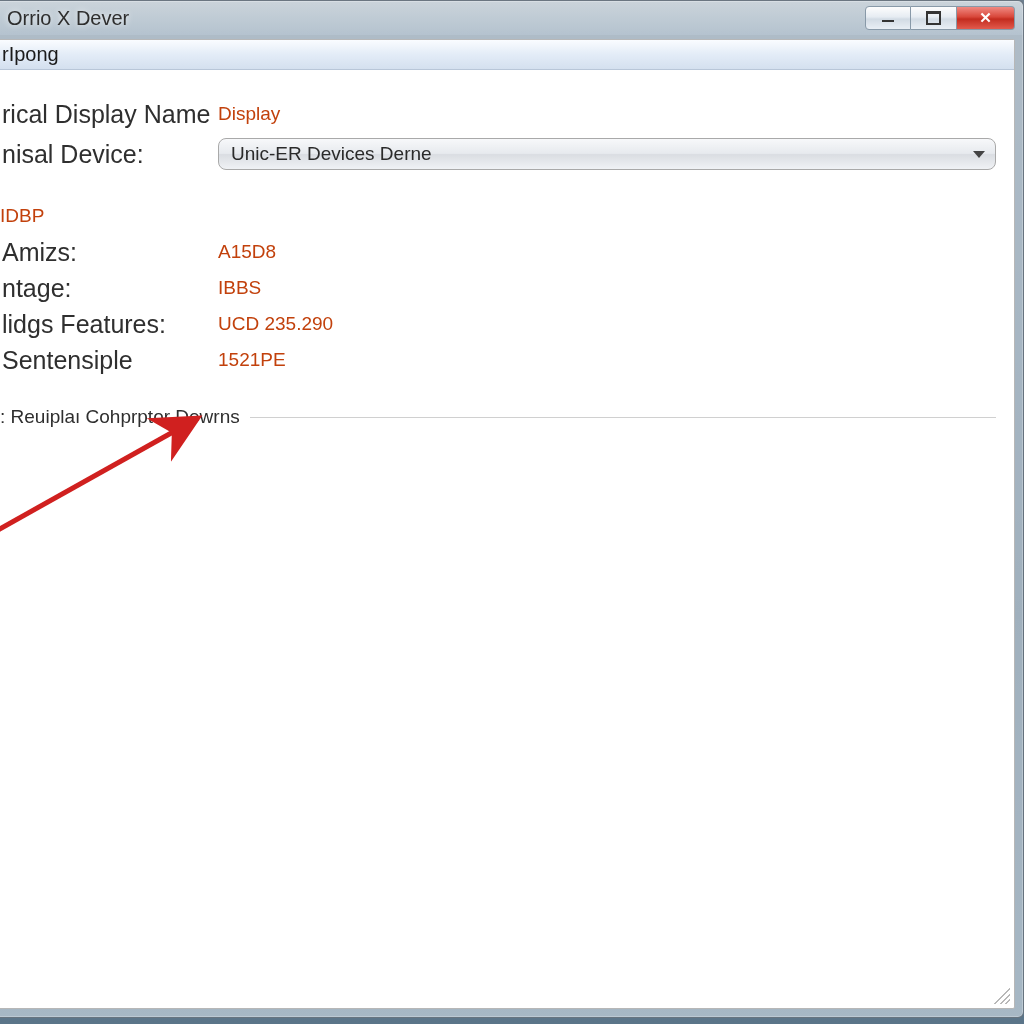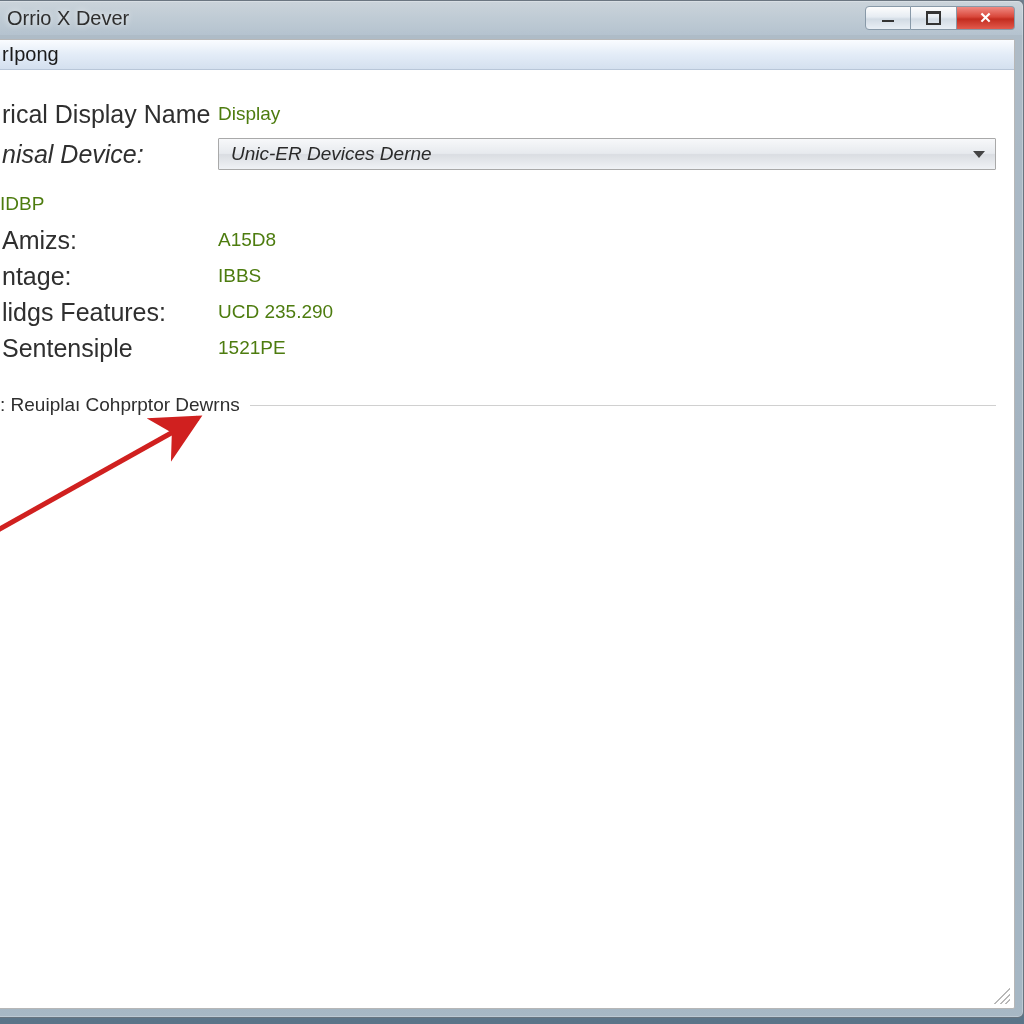--- a/index.html
+++ b/index.html
@@ -100,29 +100,29 @@
     min-height: 36px;
   }
   .row .label {
     width: 218px;
     padding-left: 2px;
     font-size: 25px;
     color: #2f2f2f;
   }
   .row .value {
     font-size: 19px;
-    color: #4d7c0f;
-  }
-  .row.select-row { margin-bottom: 14px; margin-top: 4px; font-style: italic; }
+    color: #c2410c;
+  }
+  .row.select-row { margin-bottom: 26px; margin-top: 4px; }
 
   .combo {
     flex: 1;
     height: 32px;
     border: 1px solid #a9a9a9;
-    border-radius: 1px;
+    border-radius: 8px;
     background: linear-gradient(180deg,#f7f8fa,#e7eaee 48%,#dadde2 52%,#f0f2f5);
     display: flex; align-items: center; justify-content: space-between;
     padding: 0 10px 0 12px;
     color: #2a2a2a;
   }
   .combo .arrow {
     width: 0; height: 0;
     border-left: 6px solid transparent;
     border-right: 6px solid transparent;
     border-top: 7px solid #444;

